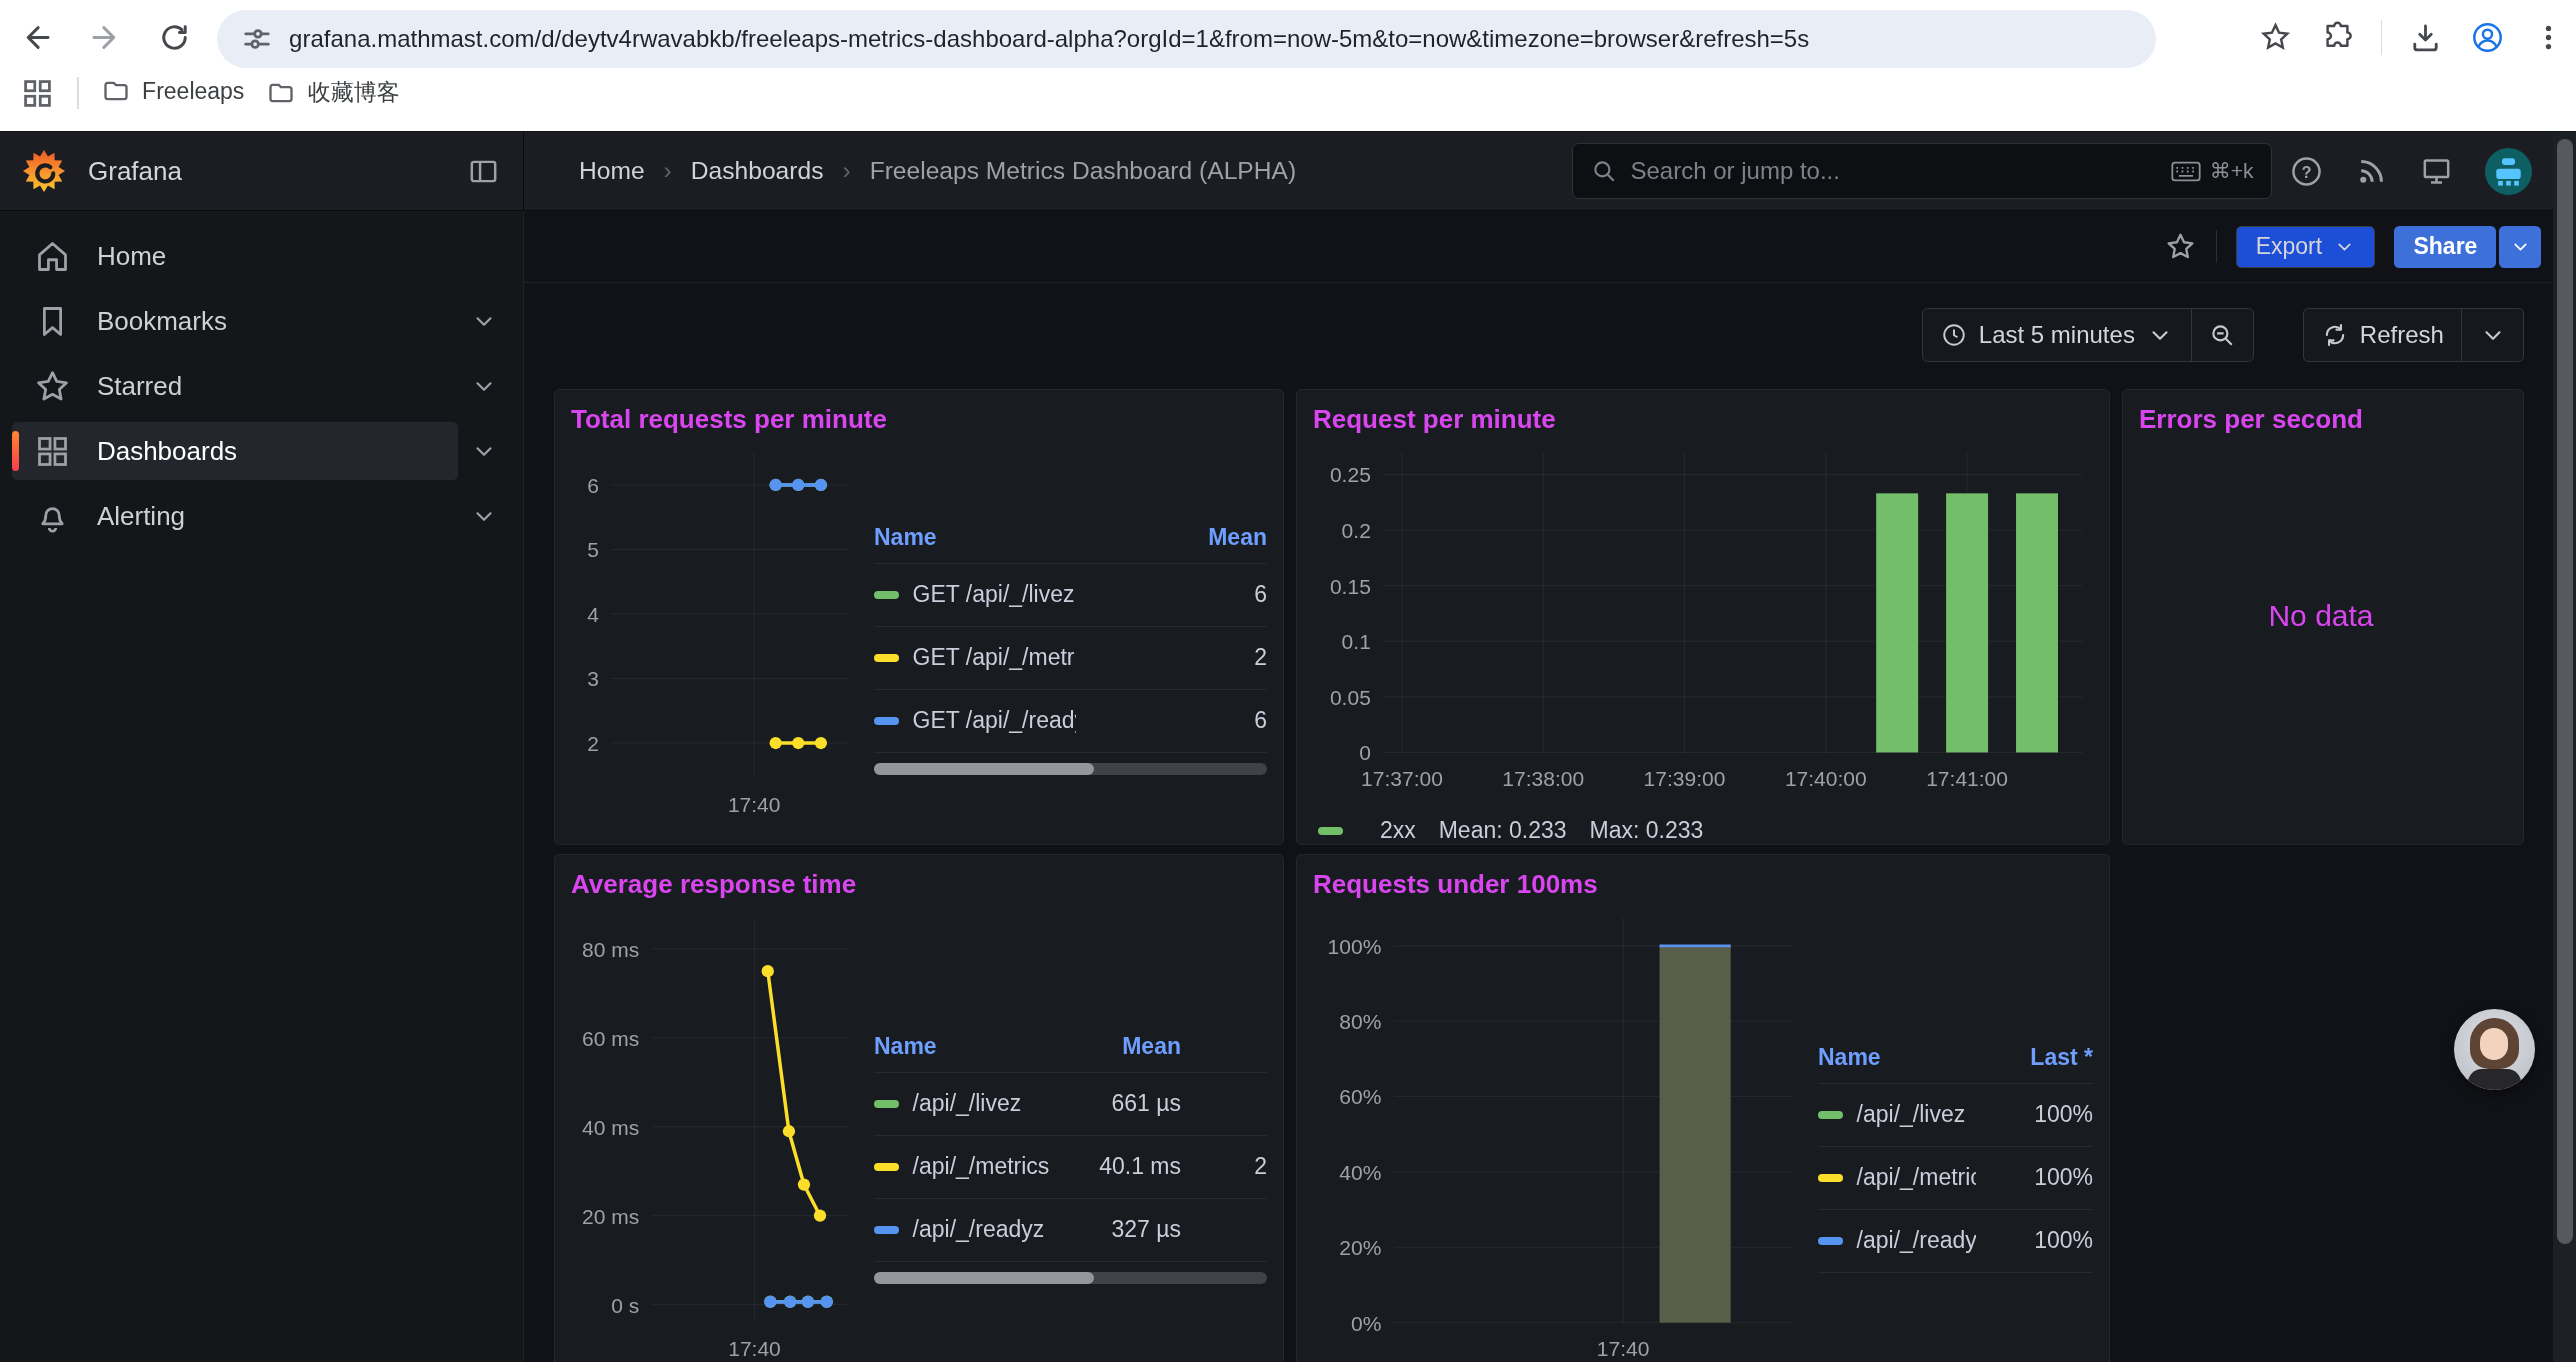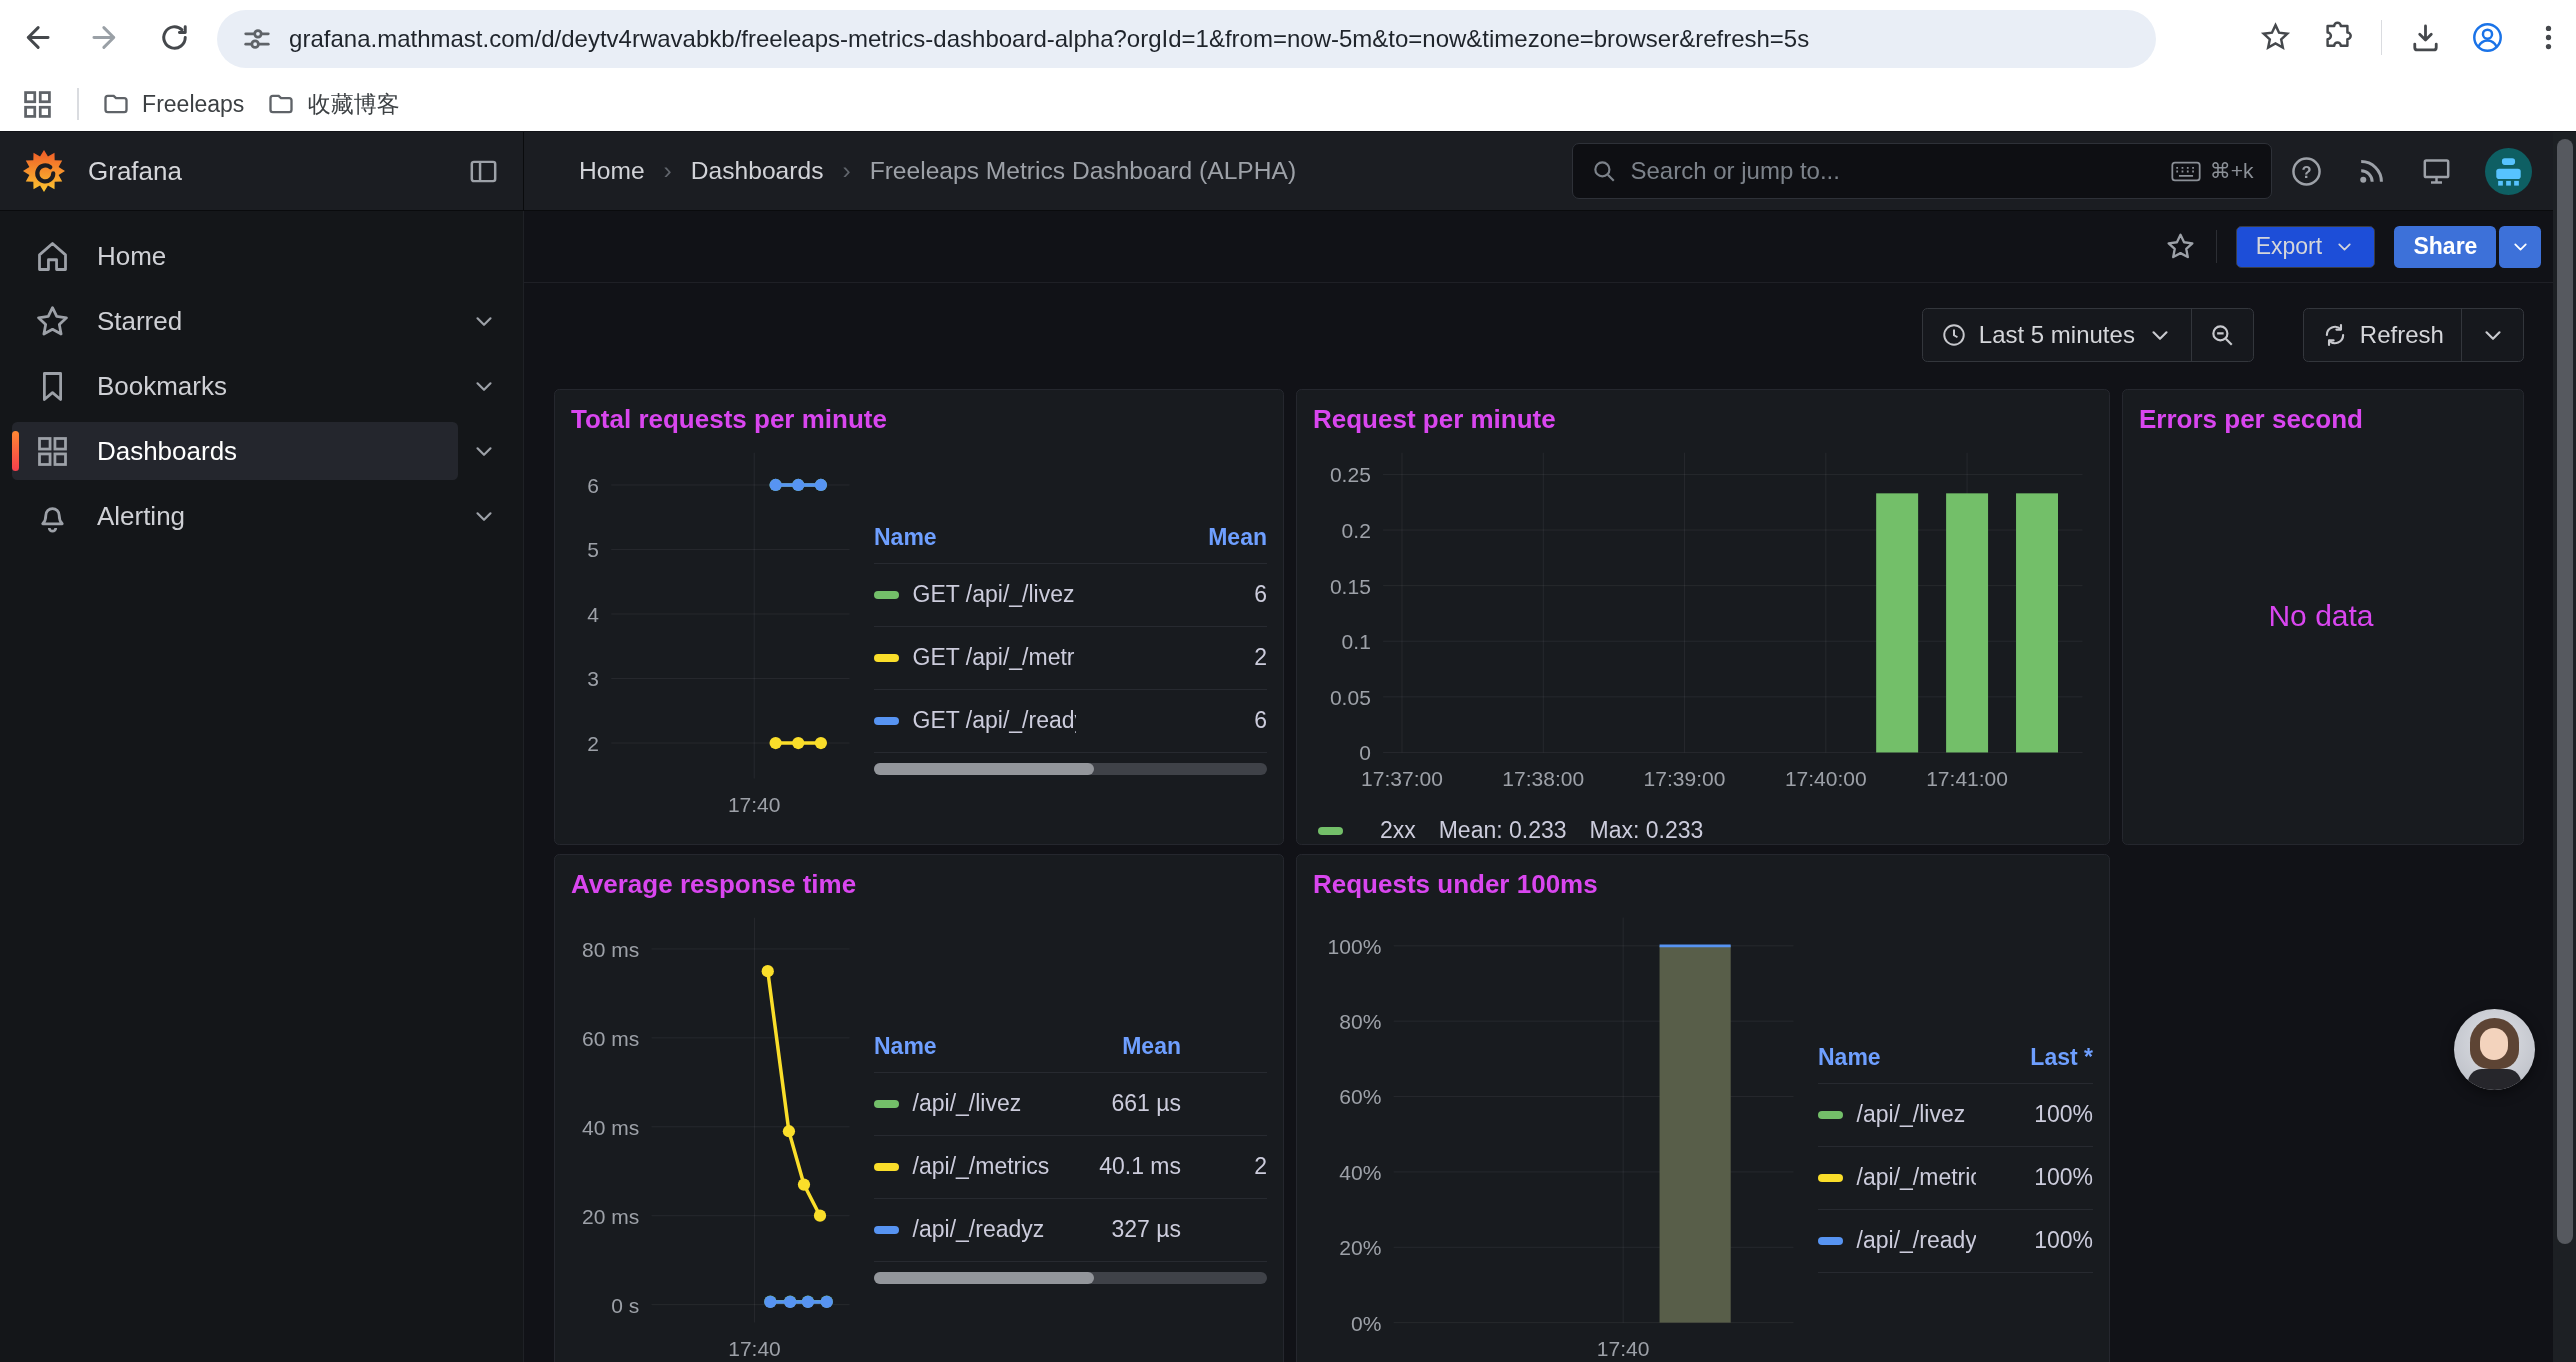--- a/index.html
+++ b/index.html
@@ -12,21 +12,21 @@
 .chrome-top{position:absolute;left:0;top:0;width:100%;height:77px;background:#ffffff}
 .nav-btns{position:absolute;left:17.5px;top:19px;display:flex;gap:32px;align-items:center}
 .cicon{width:37px;height:37px;display:flex;align-items:center;justify-content:center;color:#45484c;cursor:pointer}
 .cicon svg{width:33px;height:33px}
 .url-pill{position:absolute;left:217px;top:9.6px;width:1939px;height:58px;border-radius:29px;
   background:#e9eef6;display:flex;align-items:center;padding:0 24.6px;gap:17.5px}
 .url-text{font-size:24px;color:#1f242b;white-space:nowrap;overflow:hidden}
 .chrome-right{position:absolute;right:8.8px;top:19px;display:flex;gap:24.6px;align-items:center}
 .vdiv{width:1.8px;height:35px;background:#dadce0}
 
-.bm-bar{position:absolute;left:0;top:77px;width:100%;height:54px;background:#fff;display:flex;align-items:center;padding:0 21px;gap:23px}
+.bm-bar{position:absolute;left:0;top:77px;width:100%;height:54px;background:#fff;display:flex;align-items:flex-start;padding:0 21px;gap:23px}
 .bm-item{display:flex;align-items:center;gap:12.3px;color:#3c4043;font-size:23px;cursor:pointer}
 .bm-sep{width:1.8px;height:32px;background:#dadce0}
 
 
 .grafana{position:absolute;left:0;top:132px;width:2576px;height:1231px;background:#111217;overflow:hidden}
 .g-nav{position:absolute;left:0;top:0;width:100%;height:79px;background:#1b1d22;border-bottom:0.9px solid #0a0b0d}
 .g-brand{position:absolute;left:0;top:0;width:524px;height:100%;display:flex;align-items:center;padding:0 23px;border-right:0.9px solid #0a0b0d}
 .g-brand .logo{width:42px;height:42px}
 .g-brand .bname{margin-left:23px;font-size:26px;color:#d5d6da;flex:1}
 .gicon{color:#9da1a8;cursor:pointer;display:flex;align-items:center;justify-content:center}
@@ -318,36 +318,36 @@
           <span class="side-ic"><svg viewBox="0 0 24 24">
                 <path d="M4 11l8-7 8 7v9h-5.5v-6h-5v6H4z" fill="none" stroke="currentColor" stroke-width="1.7" stroke-linejoin="round"></path>
               </svg></span>
           <span class="side-label">Home</span>
         </div>
           <span class="side-chev"></span>
       </div>
       <div class="side-item">
         <div class="side-pill">
           <span class="side-ic"><svg viewBox="0 0 24 24">
-                <path d="M12 3.5l2.6 5.4 6 .8-4.4 4.1 1.1 5.9-5.3-2.9-5.3 2.9 1.1-5.9L3.4 9.7l6-.8z" fill="none" stroke="currentColor" stroke-width="1.7" stroke-linejoin="round"></path>
+                <path d="M7 4h10v16l-5-4.2L7 20z" fill="none" stroke="currentColor" stroke-width="1.7" stroke-linejoin="round"></path>
               </svg></span>
-          <span class="side-label">Starred</span>
+          <span class="side-label">Bookmarks</span>
         </div>
         <span class="side-chev">
             <svg viewBox="0 0 24 24">
               <path d="M6 9.5l6 6 6-6" fill="none" stroke="currentColor" stroke-width="2" stroke-linecap="round" stroke-linejoin="round"></path>
             </svg>
           </span>
       </div>
       <div class="side-item">
         <div class="side-pill">
           <span class="side-ic"><svg viewBox="0 0 24 24">
-                <path d="M7 4h10v16l-5-4.2L7 20z" fill="none" stroke="currentColor" stroke-width="1.7" stroke-linejoin="round"></path>
+                <path d="M12 3.5l2.6 5.4 6 .8-4.4 4.1 1.1 5.9-5.3-2.9-5.3 2.9 1.1-5.9L3.4 9.7l6-.8z" fill="none" stroke="currentColor" stroke-width="1.7" stroke-linejoin="round"></path>
               </svg></span>
-          <span class="side-label">Bookmarks</span>
+          <span class="side-label">Starred</span>
         </div>
         <span class="side-chev">
             <svg viewBox="0 0 24 24">
               <path d="M6 9.5l6 6 6-6" fill="none" stroke="currentColor" stroke-width="2" stroke-linecap="round" stroke-linejoin="round"></path>
             </svg>
           </span>
       </div>
       <div class="side-item active">
         <div class="side-pill">
             <span class="accentbar"></span>

